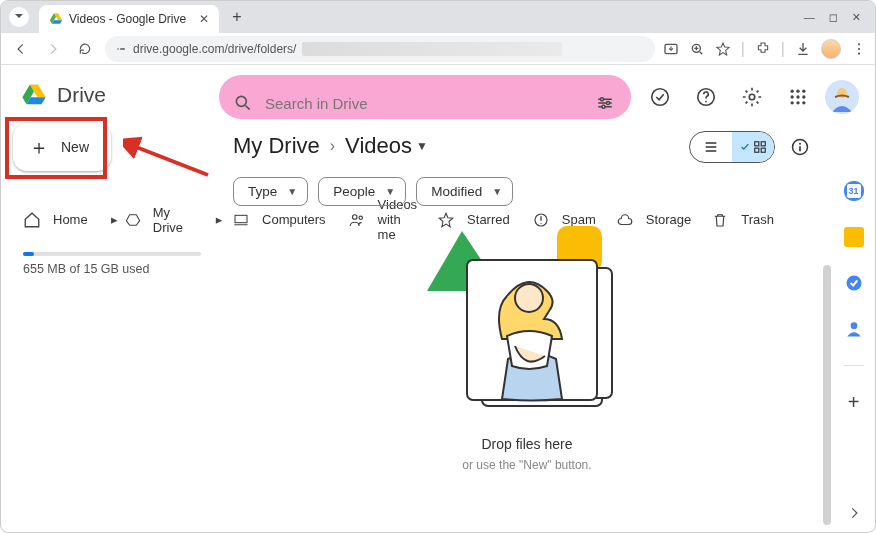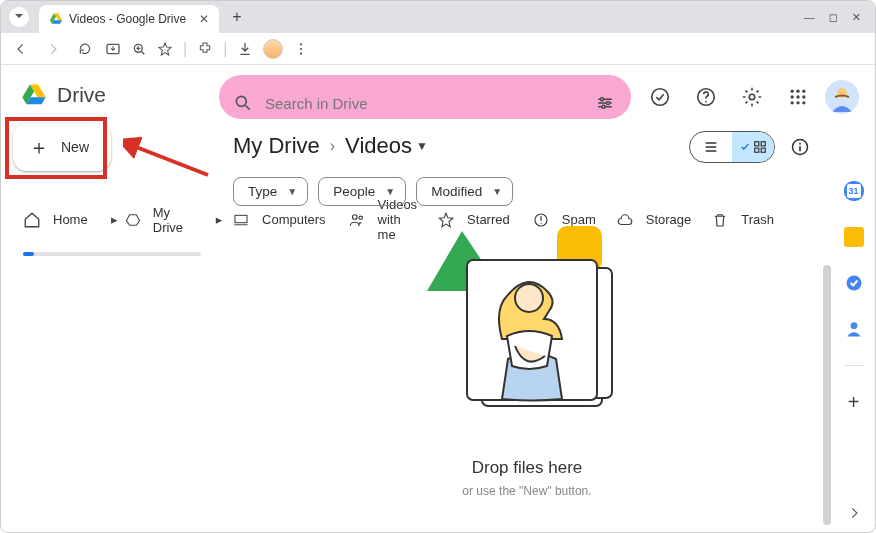--- a/index.html
+++ b/index.html
@@ -63,21 +63,21 @@
 .vt-half { width:42px; display:flex; align-items:center; justify-content:center; font-size:15px; }
 .vt-active { background:#c3e7ff; }
 .info-btn { width:30px; height:30px; display:flex; align-items:center; justify-content:center; color:#333; }
 
 .filters { display:flex; gap:10px; margin-top: 18px; }
 .filter-chip { display:flex; align-items:center; gap:10px; border:1px solid #888; border-radius: 8px; padding: 6px 10px 6px 14px; font-size:13.5px; color:#333; }
 .chip-caret { font-size:10px; color:#555; }
 
 .empty-area { display:flex; flex-direction:column; align-items:center; margin-top: 10px; }
 .illus { width: 240px; height: 210px; position:relative; }
-.drop-title { font-size: 17px; color:#333; margin-top:32px;}
+.drop-title { font-size: 14px; color:#333; margin-top:10px;}
 .drop-sub { font-size:12px; color:#888; margin-top:6px;}
 
 .right-rail { width: 44px; border-left: 1px solid transparent; padding-top: 56px; display:flex; flex-direction:column; align-items:center; gap: 26px; position:relative;}
 .right-rail::before { content:""; position:absolute; left:0; top:56px; bottom: 40px; width:1px; }
 .rail-ico { width:20px; height:20px; border-radius:9px; }
 .rail-bottom { margin-top:auto; margin-bottom: 10px; color:#555; }
 
 .scroll-hint { position:absolute; right:0; top:140px; width:8px; height:260px; background: rgba(0,0,0,0.18); border-radius:4px;}
 </style>
 </head>
@@ -116,20 +116,28 @@
       <svg width="14" height="14" viewBox="0 0 24 24">
         <path d="M9 4 L17 12 L9 20" stroke="#555" stroke-width="2" fill="none"></path>
       </svg>
     </div>
   <div class="nav-btn">
       <svg width="14" height="14" viewBox="0 0 24 24">
         <path d="M4 12 a8 8 0 1 1 3 6" stroke="#555" stroke-width="2" fill="none"></path>
         <path d="M4 20 L4 14 L10 14" stroke="#555" stroke-width="2" fill="none"></path>
       </svg>
     </div>
+  <div class="url-box">
+    <svg width="12" height="12" viewBox="0 0 24 24">
+        <circle cx="6" cy="12" r="1.5" fill="#555"></circle>
+        <rect x="10" y="10.5" width="10" height="3" rx="1.5" fill="#555"></rect>
+      </svg>
+    <span>drive.google.com/drive/folders/</span>
+    <span class="url-blur"></span>
+  </div>
   <div class="addr-actions">
     <svg class="ico" viewBox="0 0 24 24">
         <rect x="3" y="5" width="18" height="14" rx="2" stroke="#555" stroke-width="2" fill="none"></rect>
         <path d="M12 8 v5 M9 11 l3 3 l3 -3" stroke="#555" stroke-width="1.6" fill="none"></path>
       </svg>
     <svg class="ico" viewBox="0 0 24 24">
         <circle cx="11" cy="11" r="6" stroke="#555" stroke-width="2" fill="none"></circle>
         <path d="M11 8 v6 M8 11 h6 M16 16 l4 4" stroke="#555" stroke-width="2"></path>
       </svg>
     <svg class="ico" viewBox="0 0 24 24">
@@ -249,20 +257,21 @@
             <svg width="18" height="18" viewBox="0 0 24 24">
               <path d="M5 7 h14 M9 7 V5 h6 v2 M7 7 l1 13 h8 l1-13" stroke="#444" stroke-width="1.6" fill="none"></path>
             </svg>
           </span>
         <span>Trash</span>
       </div>
     </div>
     <div class="storage-bar">
         <div class="storage-fill"></div>
       </div>
+    <div class="storage-text">655 MB of 15 GB used</div>
 
   </div>
 
   <div class="main">
     <div class="top-actions">
       <div class="search">
         <svg width="20" height="20" viewBox="0 0 24 24">
             <circle cx="10" cy="10" r="6" stroke="#555" stroke-width="2" fill="none"></circle>
             <path d="M15 15 l5 5" stroke="#555" stroke-width="2"></path>
           </svg>

